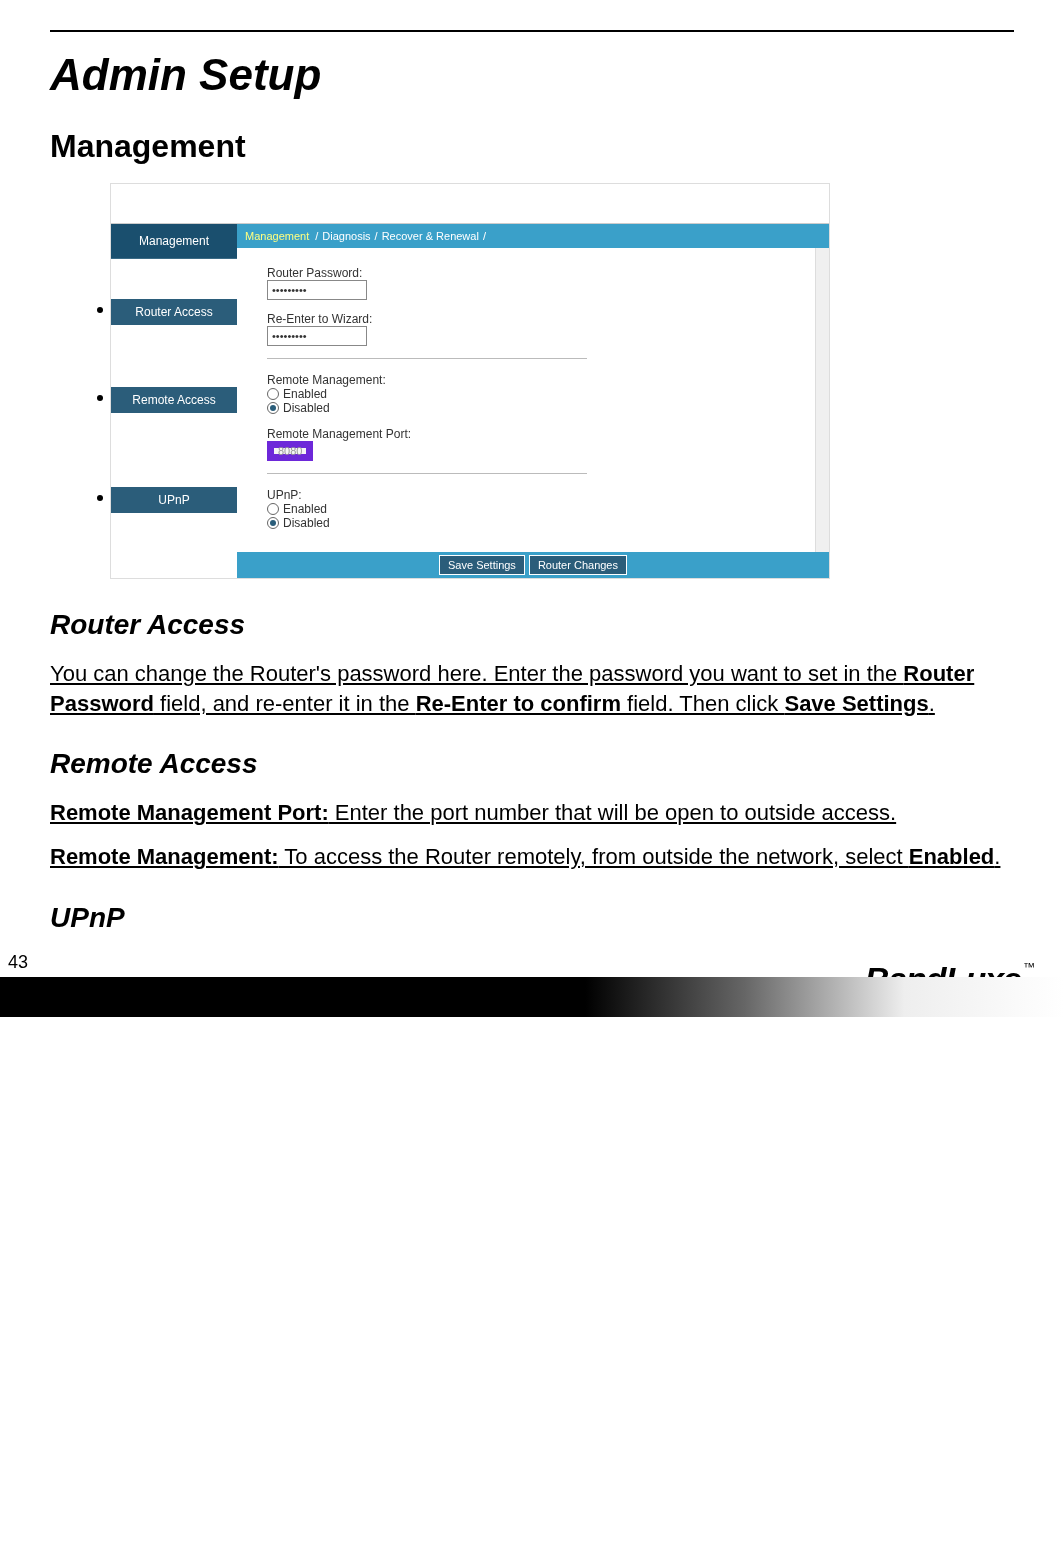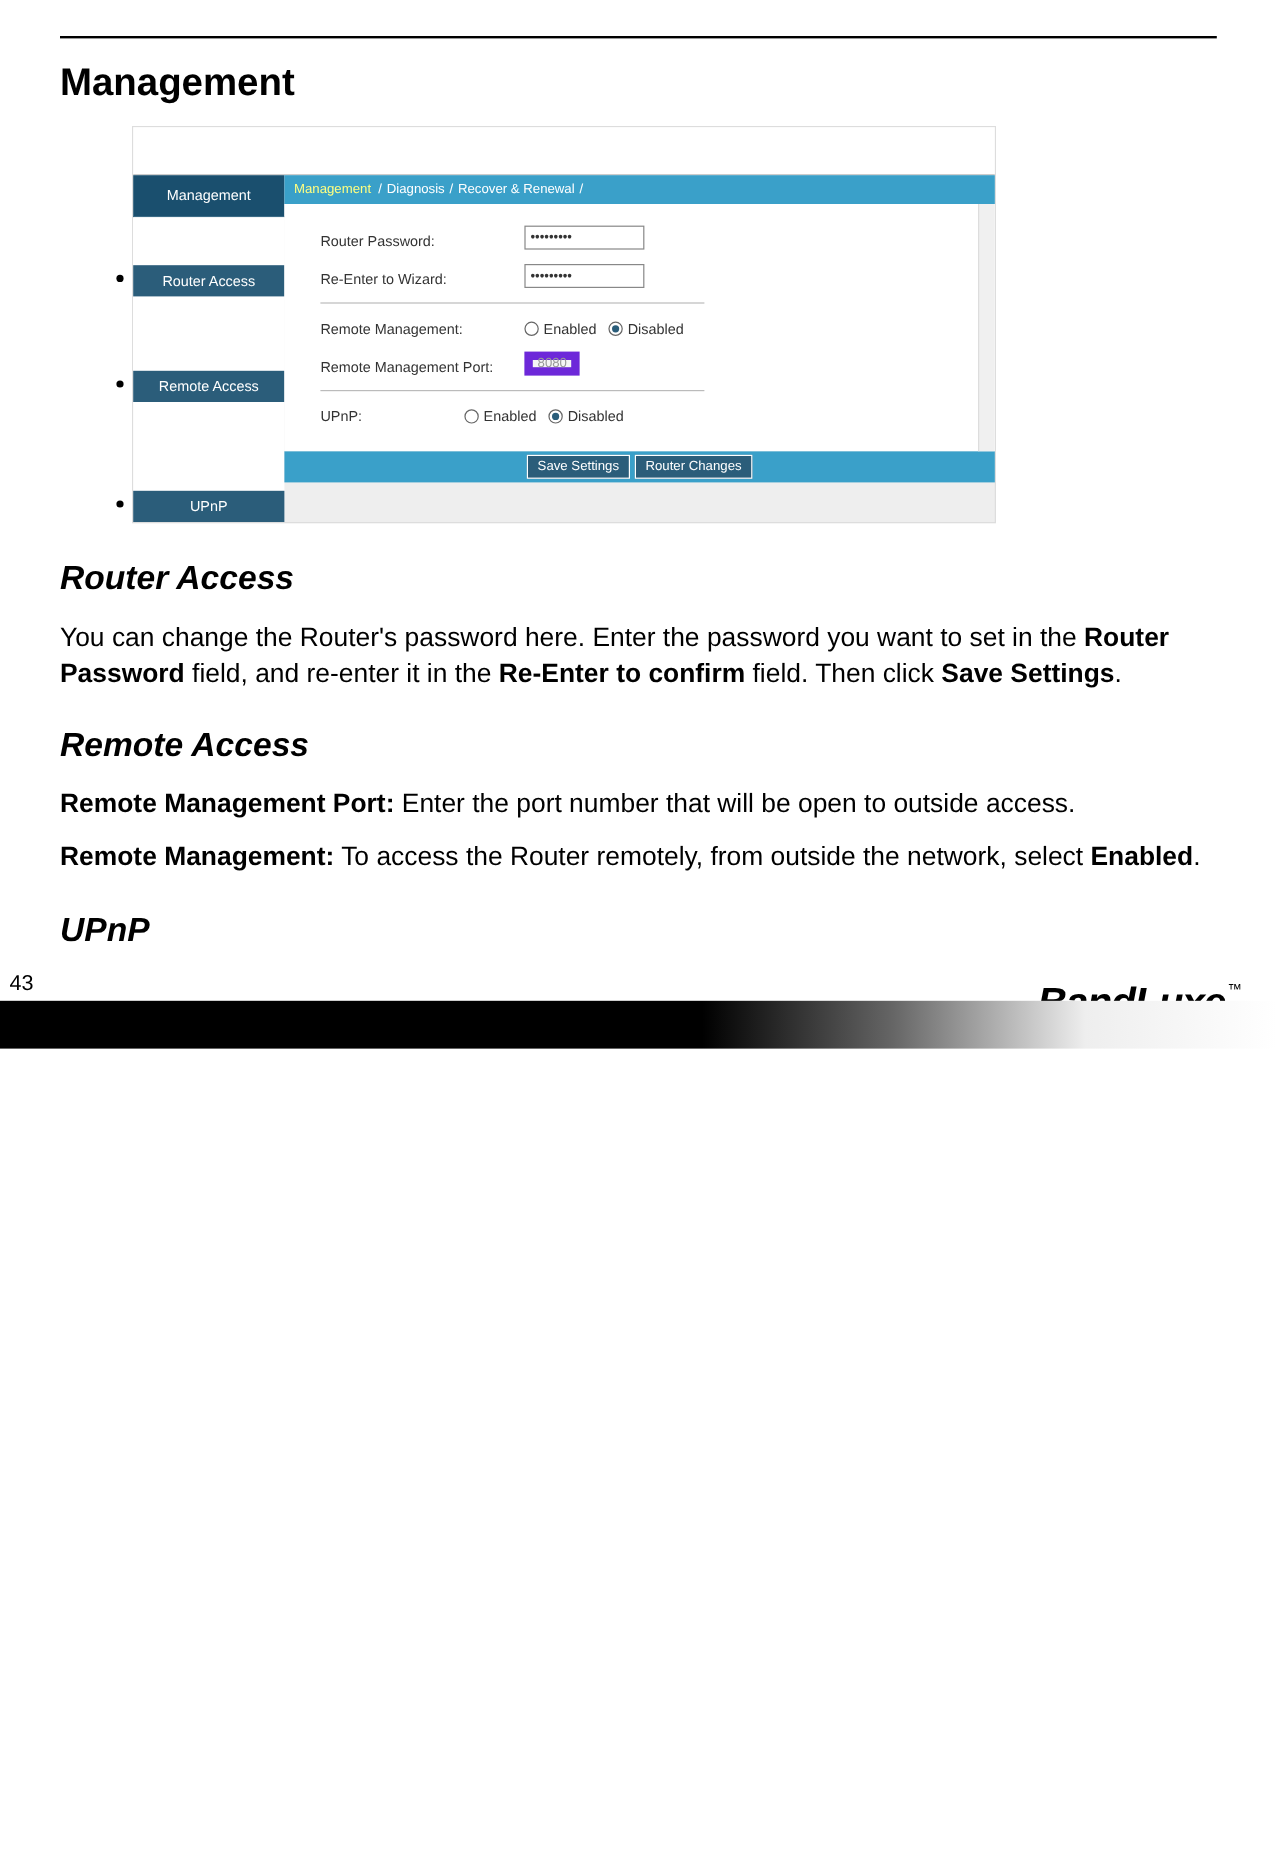--- a/index.html
+++ b/index.html
@@ -2,21 +2,21 @@
 <html><head>
 <meta charset="utf-8">
 <style>
   * { box-sizing: border-box; margin: 0; padding: 0; }
   body { font-family: Arial, Helvetica, sans-serif; width: 1064px; background: #fff; color: #000; }
   .page { padding: 30px 50px 0 50px; }
   .top-rule { border-top: 2px solid #000; margin-bottom: 18px; }
   h1.title { font-size: 44px; font-weight: bold; font-style: italic; margin: 4px 0 28px 0; }
   h2.section { font-size: 32px; font-weight: bold; margin: 10px 0 18px 0; }
   h3.sub { font-size: 28px; font-weight: bold; font-style: italic; margin: 30px 0 18px 0; }
-  p.body { font-size: 22px; line-height: 1.35; margin: 0 0 14px 0; }
+  p.body { font-size: 22px; line-height: 1.35; margin: 0 0 14px 0; text-decoration: underline; }
   .bold { font-weight: bold; }
 
   
   .shot-wrap { margin-left: 60px; }
   .shot { width: 720px; font-family: Arial, sans-serif; font-size: 11px; background: #eee; border: 1px solid #ddd; }
   .shot-top { height: 40px; background: #fff; border-bottom: 1px solid #ccc; }
 
   .shot-body { display: flex; }
   .shot-left { width: 126px; background: #fff; }
   .mgmt-btn { background: #1a4f6e; color: #fff; padding: 10px 0; text-align: center; font-size: 12px; border-bottom: 1px solid #3b6b86; }
@@ -28,21 +28,21 @@
   .shot-right { flex: 1; }
   .tabs { display: flex; background: #154a66; height: 30px; }
   .tab { flex: 1; color: #fff; font-size: 11px; display: flex; align-items: center; justify-content: center; border-right: 1px solid #2a5f7b; }
   .tab.active { background: #3aa0c9; color: #ffff66; }
   .subtabs { background: #3aa0c9; height: 24px; display: flex; align-items: center; font-size: 11px; color: #fff; padding-left: 8px; }
   .subtabs .sel { color: #ffff80; margin-right: 6px; }
   .subtabs span { margin-right: 4px; }
 
   .content { background: #fff; padding: 18px 12px 10px 30px; position: relative; }
   .cscroll { position: absolute; right: 0; top: 0; bottom: 0; width: 14px; background: #f0f0f0; border-left: 1px solid #ddd; }
-  .row { display: flex; align-items: flex-end; margin-bottom: 12px; font-size: 12px; color: #333; }
+  .row { display: flex; align-items: flex-start; margin-bottom: 12px; font-size: 12px; color: #333; flex-direction: column; }
   .row-label { width: 170px; }
   .text-in { width: 100px; height: 20px; border: 1px solid #888; background: #fff; padding: 0 4px; font-size: 11px; display:flex; align-items:center; }
   .text-in.wide { width: 100px; }
   .small-in { width: 46px; height: 20px; border: 7px solid #6d28d9; background: #f5f5f5; color:#999; font-size:11px; display:flex; align-items:center; padding:0 4px; }
   .hr-thin { border-top: 1px solid #bbb; margin: 6px 0 14px 0; width: 320px; }
   .radio { display:inline-flex; align-items:center; margin-right:10px; }
   .radio-circ { width:12px; height:12px; border:1px solid #666; border-radius:50%; margin-right:4px; display:flex; align-items:center; justify-content:center; }
   .radio-circ.sel::after { content:""; width:6px; height:6px; background:#2a5d7a; border-radius:50%; display:block; }
 
   .footbar { background: #3aa0c9; height: 26px; display:flex; justify-content:center; align-items:center; gap:4px; }
@@ -53,20 +53,21 @@
   .footer-line { font-size: 18px; margin-bottom: 4px; padding-left: 8px; }
   .brand-bar { height: 40px; background: linear-gradient(to right, #000 0%, #000 55%, #666 70%, #eee 85%, #fff 100%); position: relative; }
   .brand { position:absolute; right: 30px; bottom: 18px; font-size: 34px; font-weight: bold; font-style: italic; letter-spacing:-1px; color:#000; }
   .brand .tm { font-size:12px; font-weight:normal; font-style:normal; vertical-align: top; margin-left:2px; }
 </style>
 </head>
 <body>
 
 <div class="page">
   <div class="top-rule"></div>
+  <h1 class="title">Admin Setup</h1>
   <h2 class="section">Management</h2>
 
   <div class="shot-wrap">
     <div class="shot">
       <div class="shot-top"></div>
       <div class="shot-body">
         <div class="shot-left">
           <div class="mgmt-btn">Management</div>
           <div class="side-gap"></div>
           <div style="position:relative;">

